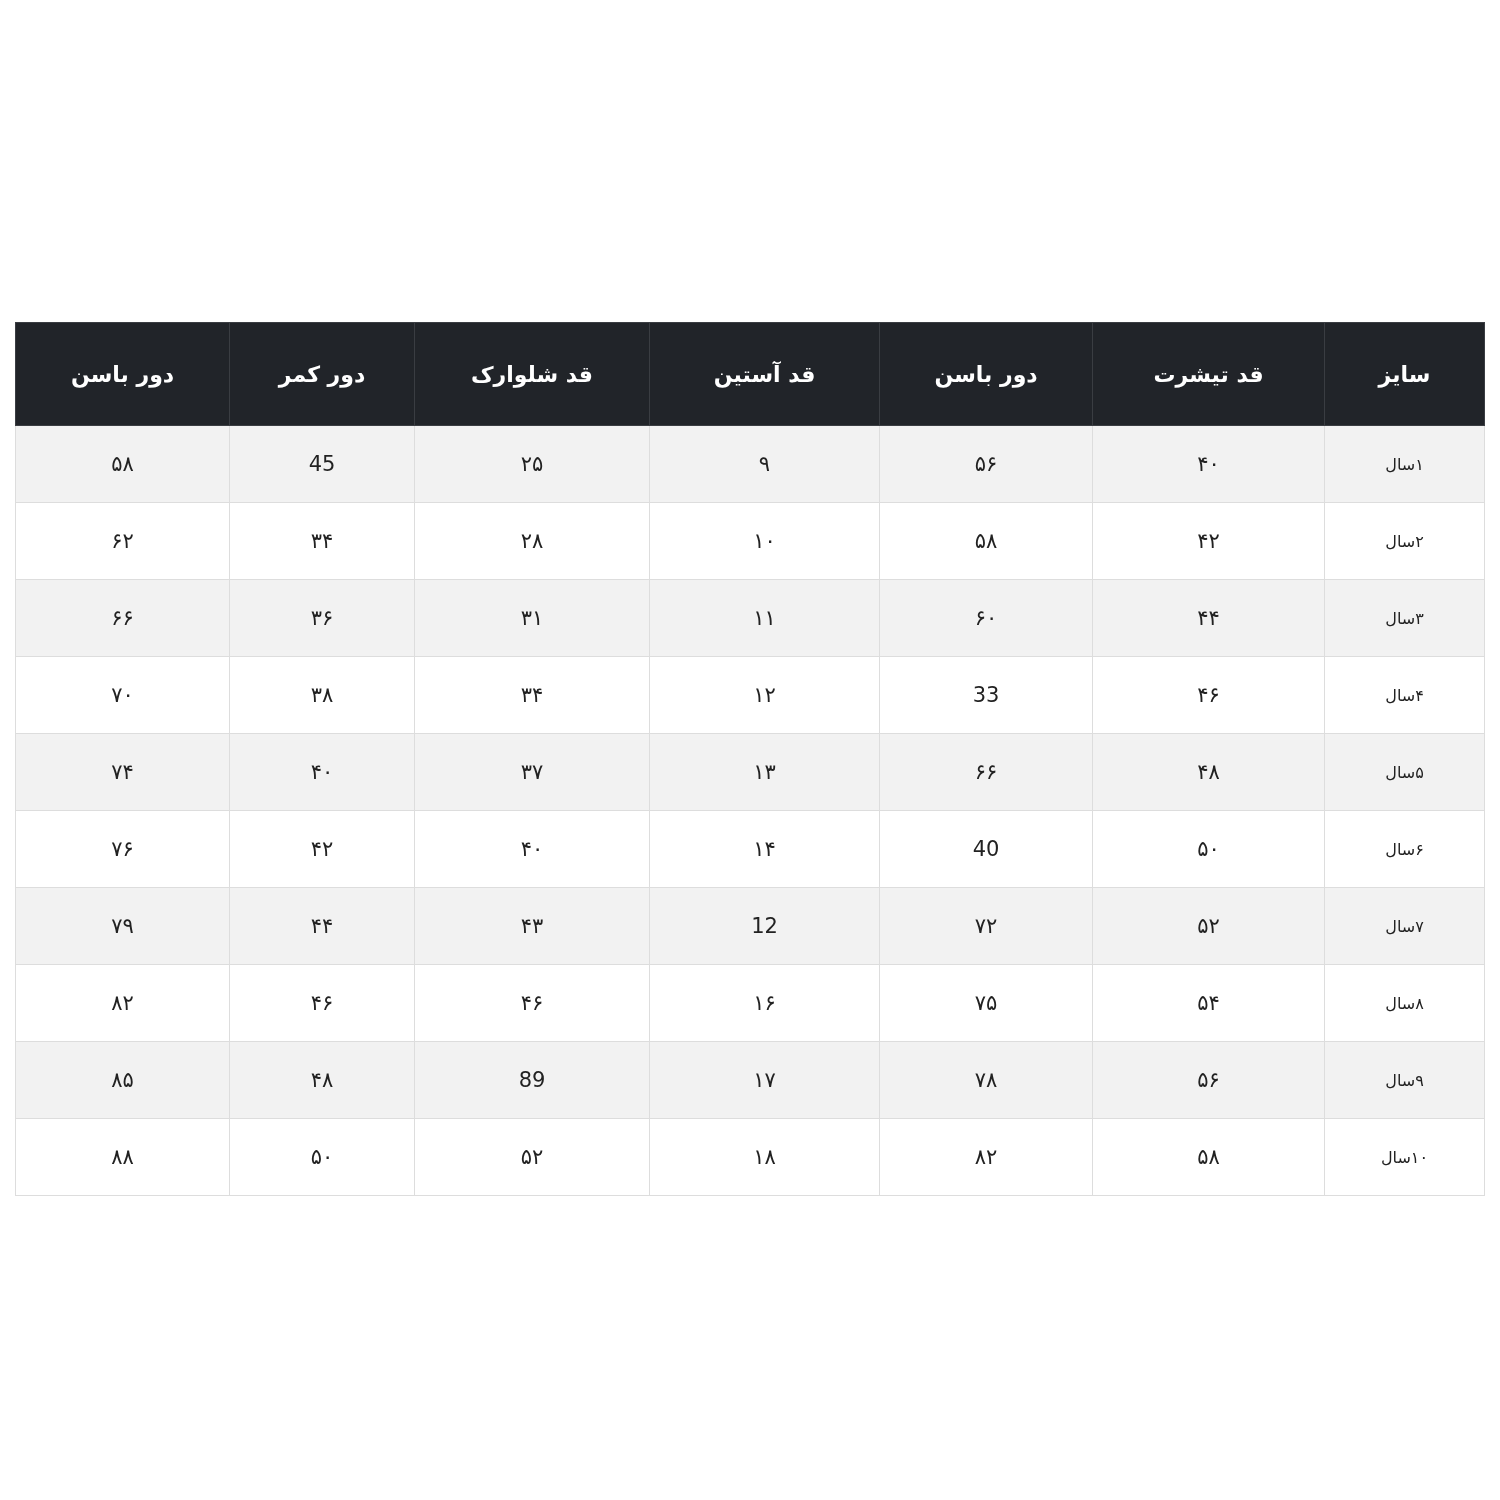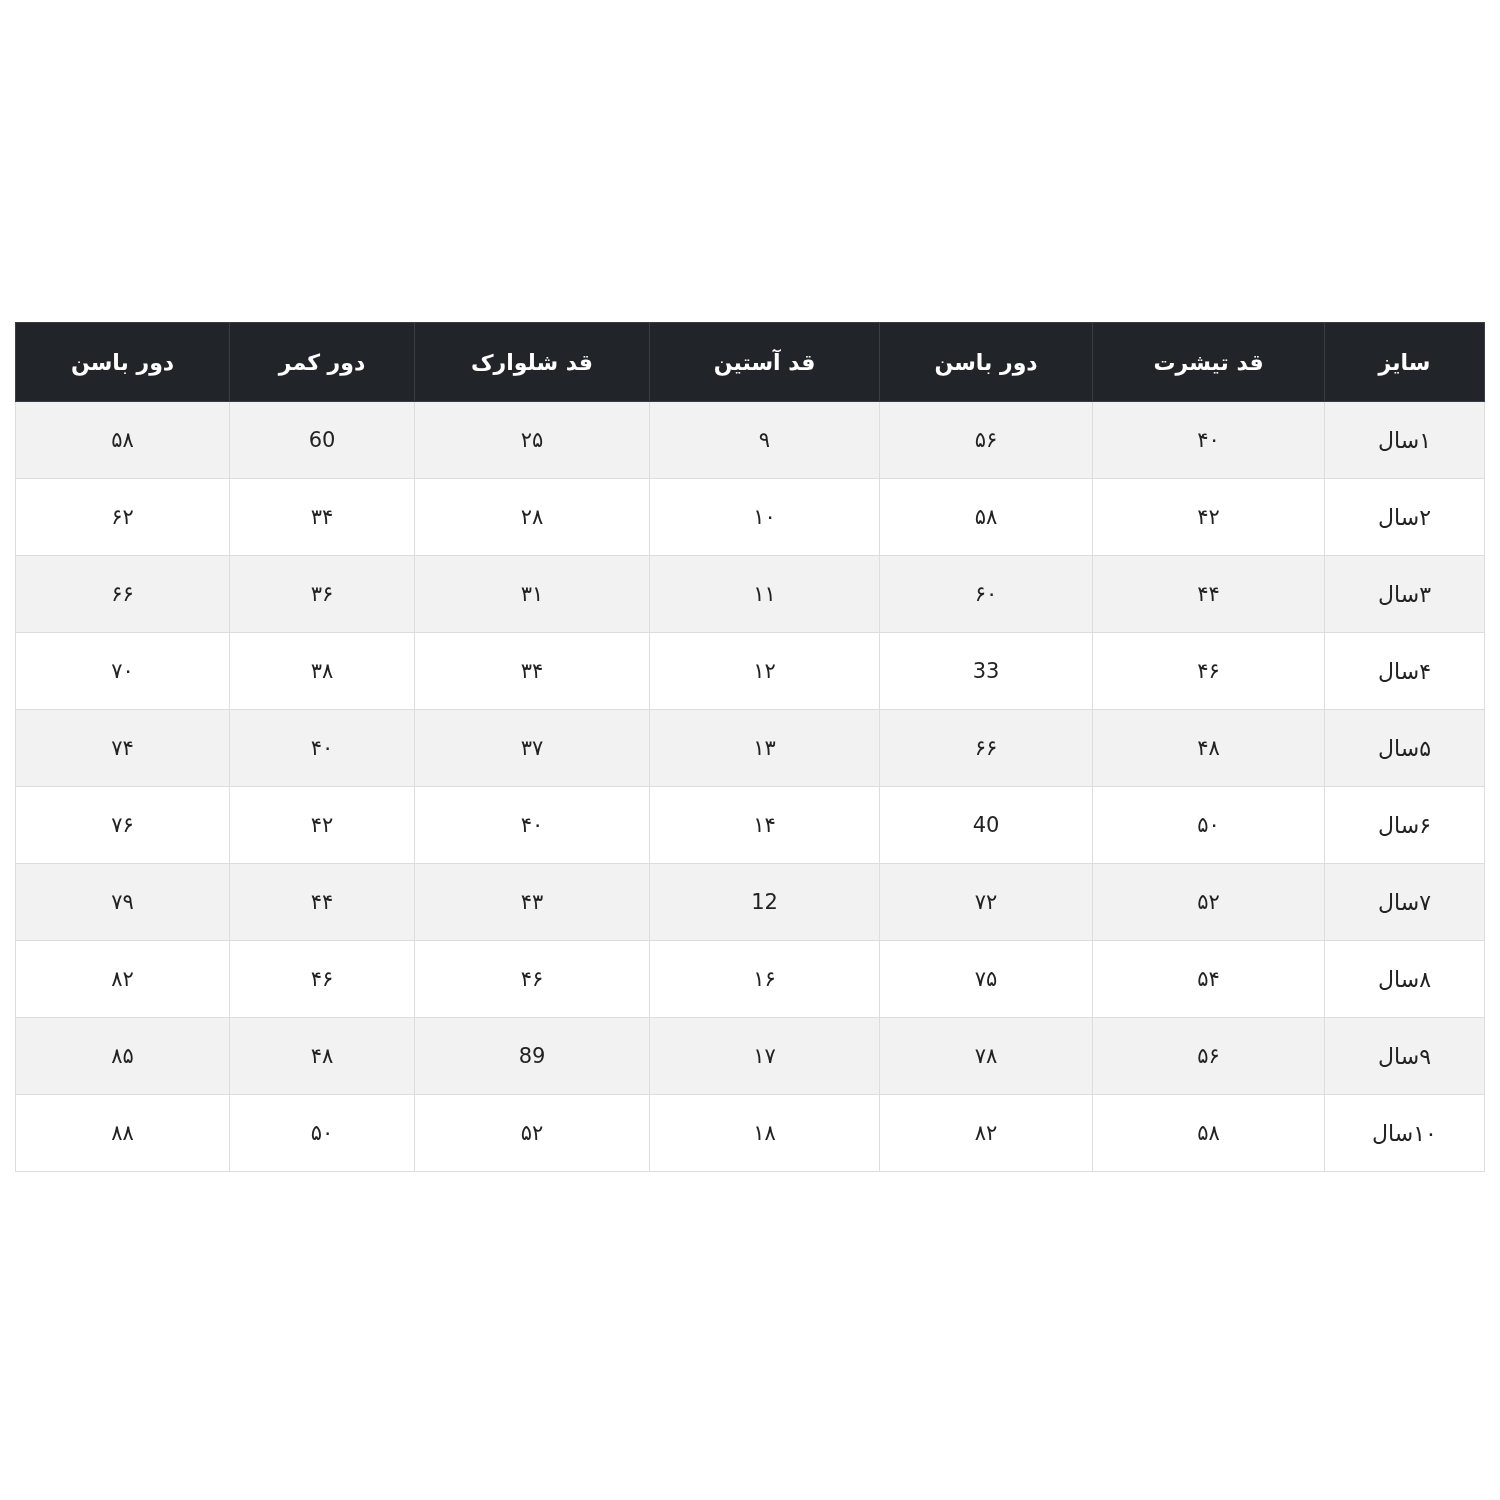--- a/index.html
+++ b/index.html
@@ -28,39 +28,39 @@
     }
     .size-table th {
       background: #212429;
       color: #ffffff;
       font-weight: bold;
       font-size: 22px;
       height: 78px;
       text-align: center;
       vertical-align: middle;
       border: 1px solid #3a3d42;
-      padding: 0;
+      padding: 12px;
     }
     .size-table td {
       height: 76px;
       text-align: center;
       vertical-align: middle;
       font-size: 21px;
       color: #222222;
       border: 1px solid #dddddd;
       padding: 0;
     }
     .size-table tbody tr:nth-child(odd) td {
       background: #f2f2f2;
     }
     .size-table tbody tr:nth-child(even) td {
       background: #ffffff;
     }
     .size-table td.size-cell {
-      font-size: 22px;
+      font-size: 16px;
     }
   </style>
 </head>
 <body>
 
 <div class="size-table-wrap">
   <table class="size-table">
     <colgroup>
       <col style="width:160px">
       <col style="width:232px">
@@ -81,21 +81,21 @@
         <th>دور باسن</th>
       </tr>
     </thead>
     <tbody>
       <tr>
         <td class="size-cell">۱سال</td>
         <td>۴۰</td>
         <td>۵۶</td>
         <td>۹</td>
         <td>۲۵</td>
-        <td>60</td>
+        <td>45</td>
         <td>۵۸</td>
       </tr>
       <tr>
         <td class="size-cell">۲سال</td>
         <td>۴۲</td>
         <td>۵۸</td>
         <td>۱۰</td>
         <td>۲۸</td>
         <td>۳۴</td>
         <td>۶۲</td>

